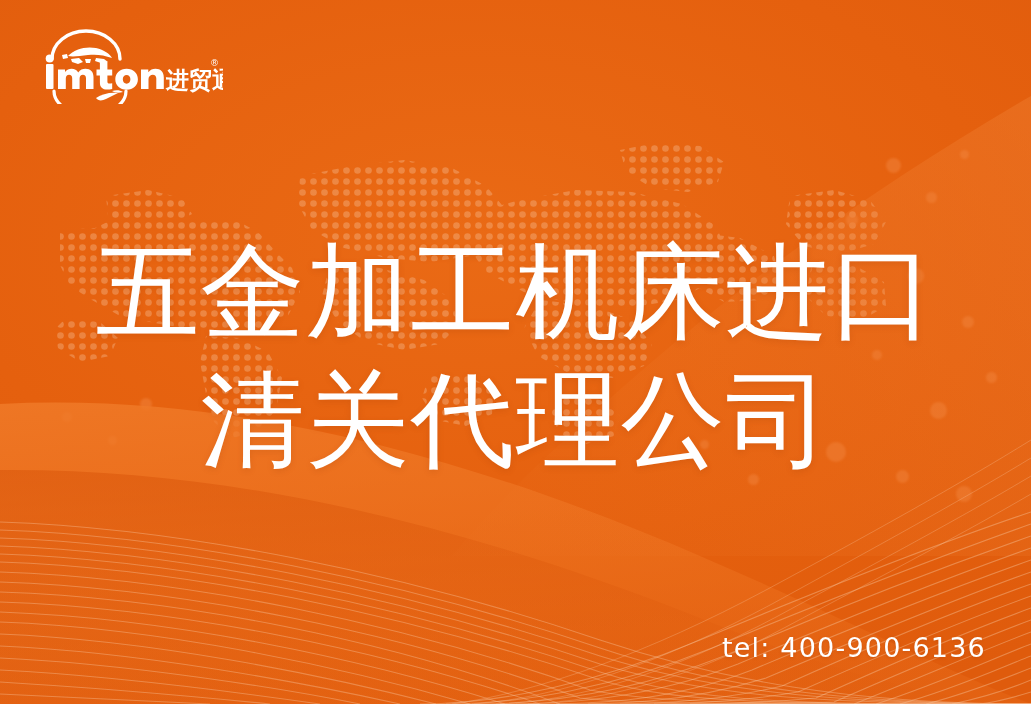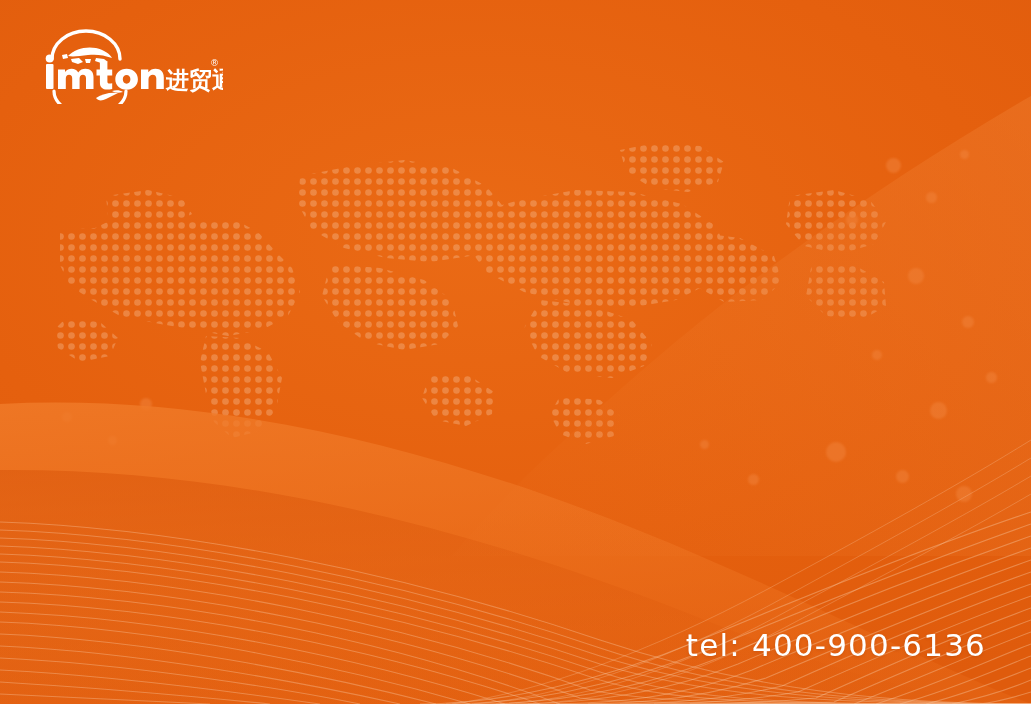--- a/index.html
+++ b/index.html
@@ -86,21 +86,21 @@
   .headline .ln1 { letter-spacing: 1px; }
   .headline .ln2 { letter-spacing: 1px; }
 
   
   .tel {
     position: absolute;
     right: 45px;
     bottom: 41px;
     color: #ffffff;
     font-family: "DejaVu Sans", "Liberation Sans", sans-serif;
-    font-size: 31px;
+    font-size: 27px;
     letter-spacing: 1.2px;
     white-space: nowrap;
     text-shadow: 0 1px 3px rgba(140, 50, 5, .25);
     margin-left: 12px;
   }
 </style>
 </head>
 <body>
 
 <div id="poster">
@@ -284,16 +284,20 @@
 
       <g>
         <path d="M16 63 A36 24 0 0 0 88 63" fill="none" stroke="#ffffff" stroke-width="3.2" stroke-linecap="round"></path>
         <path d="M58 70 C 64 66, 72 64, 80 65 C 76 67, 72 69, 68 71
                  C 64 73, 60 73, 58 70 Z" fill="#ffffff"></path>
         <path d="M74 63 C 78 62, 82 62, 85 64 C 81 65, 77 65, 74 63 Z" fill="#ffffff"></path>
       </g>
     </svg>
   </div>
 
+  <div class="headline">
+    <span class="ln ln1">五金加工机床进口</span>
+    <span class="ln ln2">清关代理公司</span>
+  </div>
 
   <div class="tel">tel: 400-900-6136</div>
 
 </div>
 
 </body></html>

